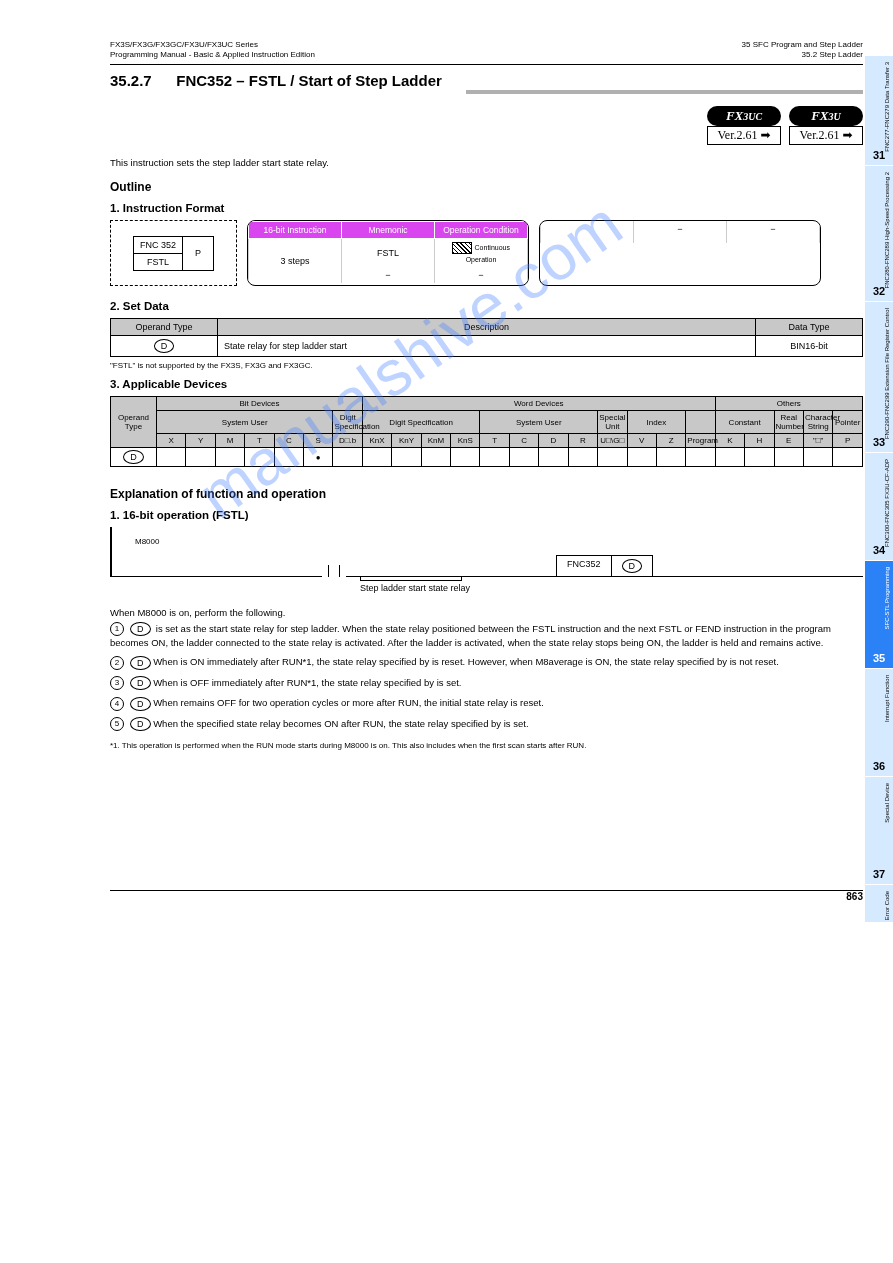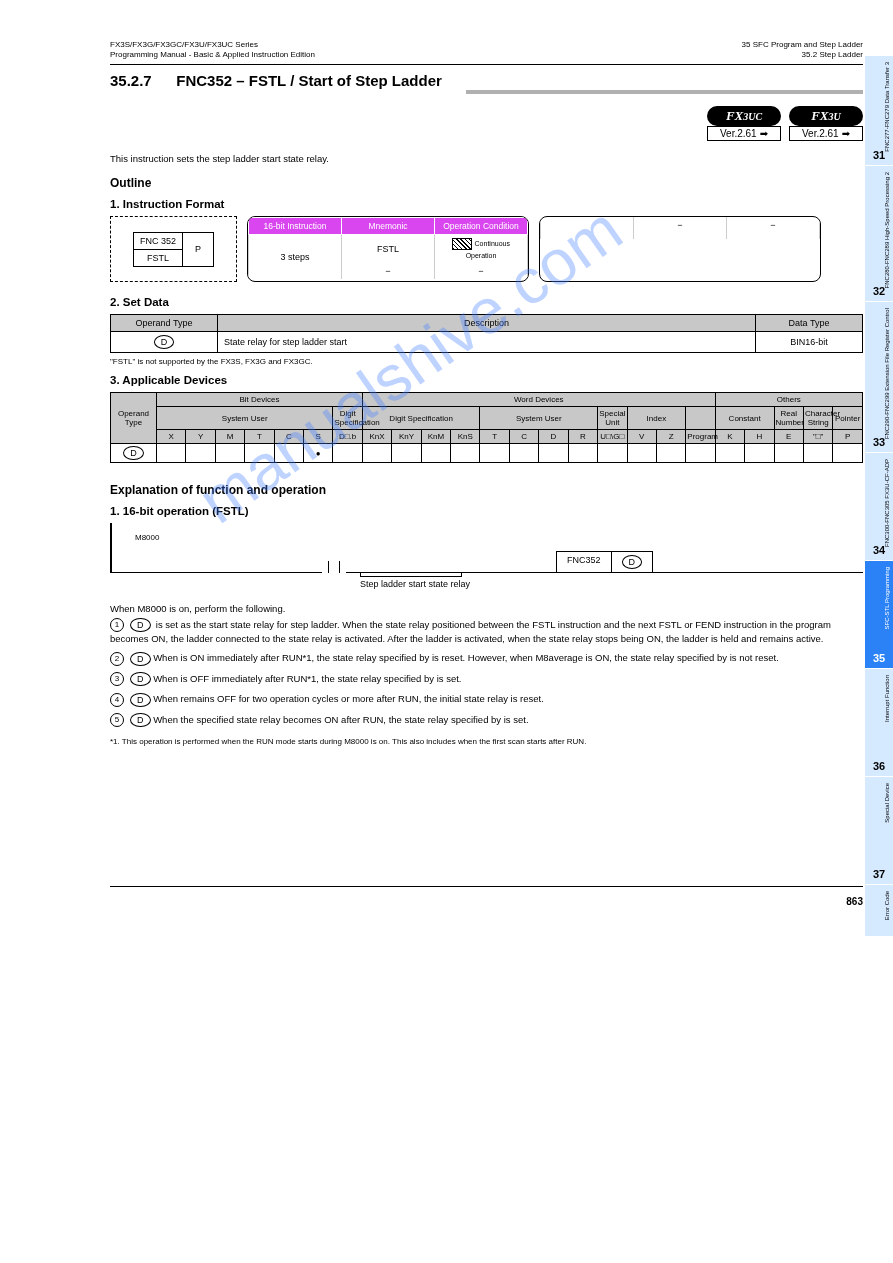--- a/index.html
+++ b/index.html
@@ -40,22 +40,22 @@
   }
   .badges { display: flex; justify-content: flex-end; gap: 8px; margin-bottom: 12px; }
   .badge { display: flex; flex-direction: column; width: 74px; }
   .badge-top {
     background: #000000; color: #fff; font-style: italic; font-weight: bold;
     border-radius: 10px; font-size: 13px; text-align: center; padding: 2px 0;
     font-family: 'Times New Roman', serif;
   }
   .badge-top small { font-size: 10px; font-style: italic; }
   .badge-bot {
-    background: #fff; border: 1px solid #000; font-size: 10px; 
-    display: flex; align-items: center; justify-content: center; padding: 1px 2px;
+    background: #fff; border: 1px solid #000; font-size: 12px; 
+    display: flex; align-items: center; justify-content: center; padding: 1px 2px; font-family: Liberation Serif, serif;
   }
   .badge-bot .arrow { margin-left: 3px; }
   .sub-head {
     font-size: 11.5px; font-weight: bold; margin: 8px 0 6px 0;
   }
   .outline-box {
     display: flex; gap: 10px; align-items: stretch;
   }
   .outline-left {
     border: 1px dashed #000;
@@ -124,21 +124,21 @@
     line-height: 7px; text-align: left; overflow: hidden;
     display: flex; align-items: flex-end;
     min-height: 95px;
   }
   .sidenav .tab.active { background: #2b82f7; color: #fff; }
   .sidenav .num {
     font-size: 11px; font-weight: bold; margin-top: auto; writing-mode: horizontal-tb;
     align-self: center;
   }
   .page-footer {
-    border-top: 1px solid #000; margin-top: 140px; text-align: right; font-size: 10px; padding: 9px 0;
+    border-top: 1px solid #000; margin-top: 140px; text-align: right; font-size: 10px; padding: 0 0;
   }
   .watermark {
     position: absolute; top: 35%; left: 18%; font-size: 64px; color: rgba(70,130,255,0.35);
     transform: rotate(-35deg); font-weight: 500; pointer-events: none;
     font-family: Arial, sans-serif;
   }
 </style>
 </head>
 <body>
 

